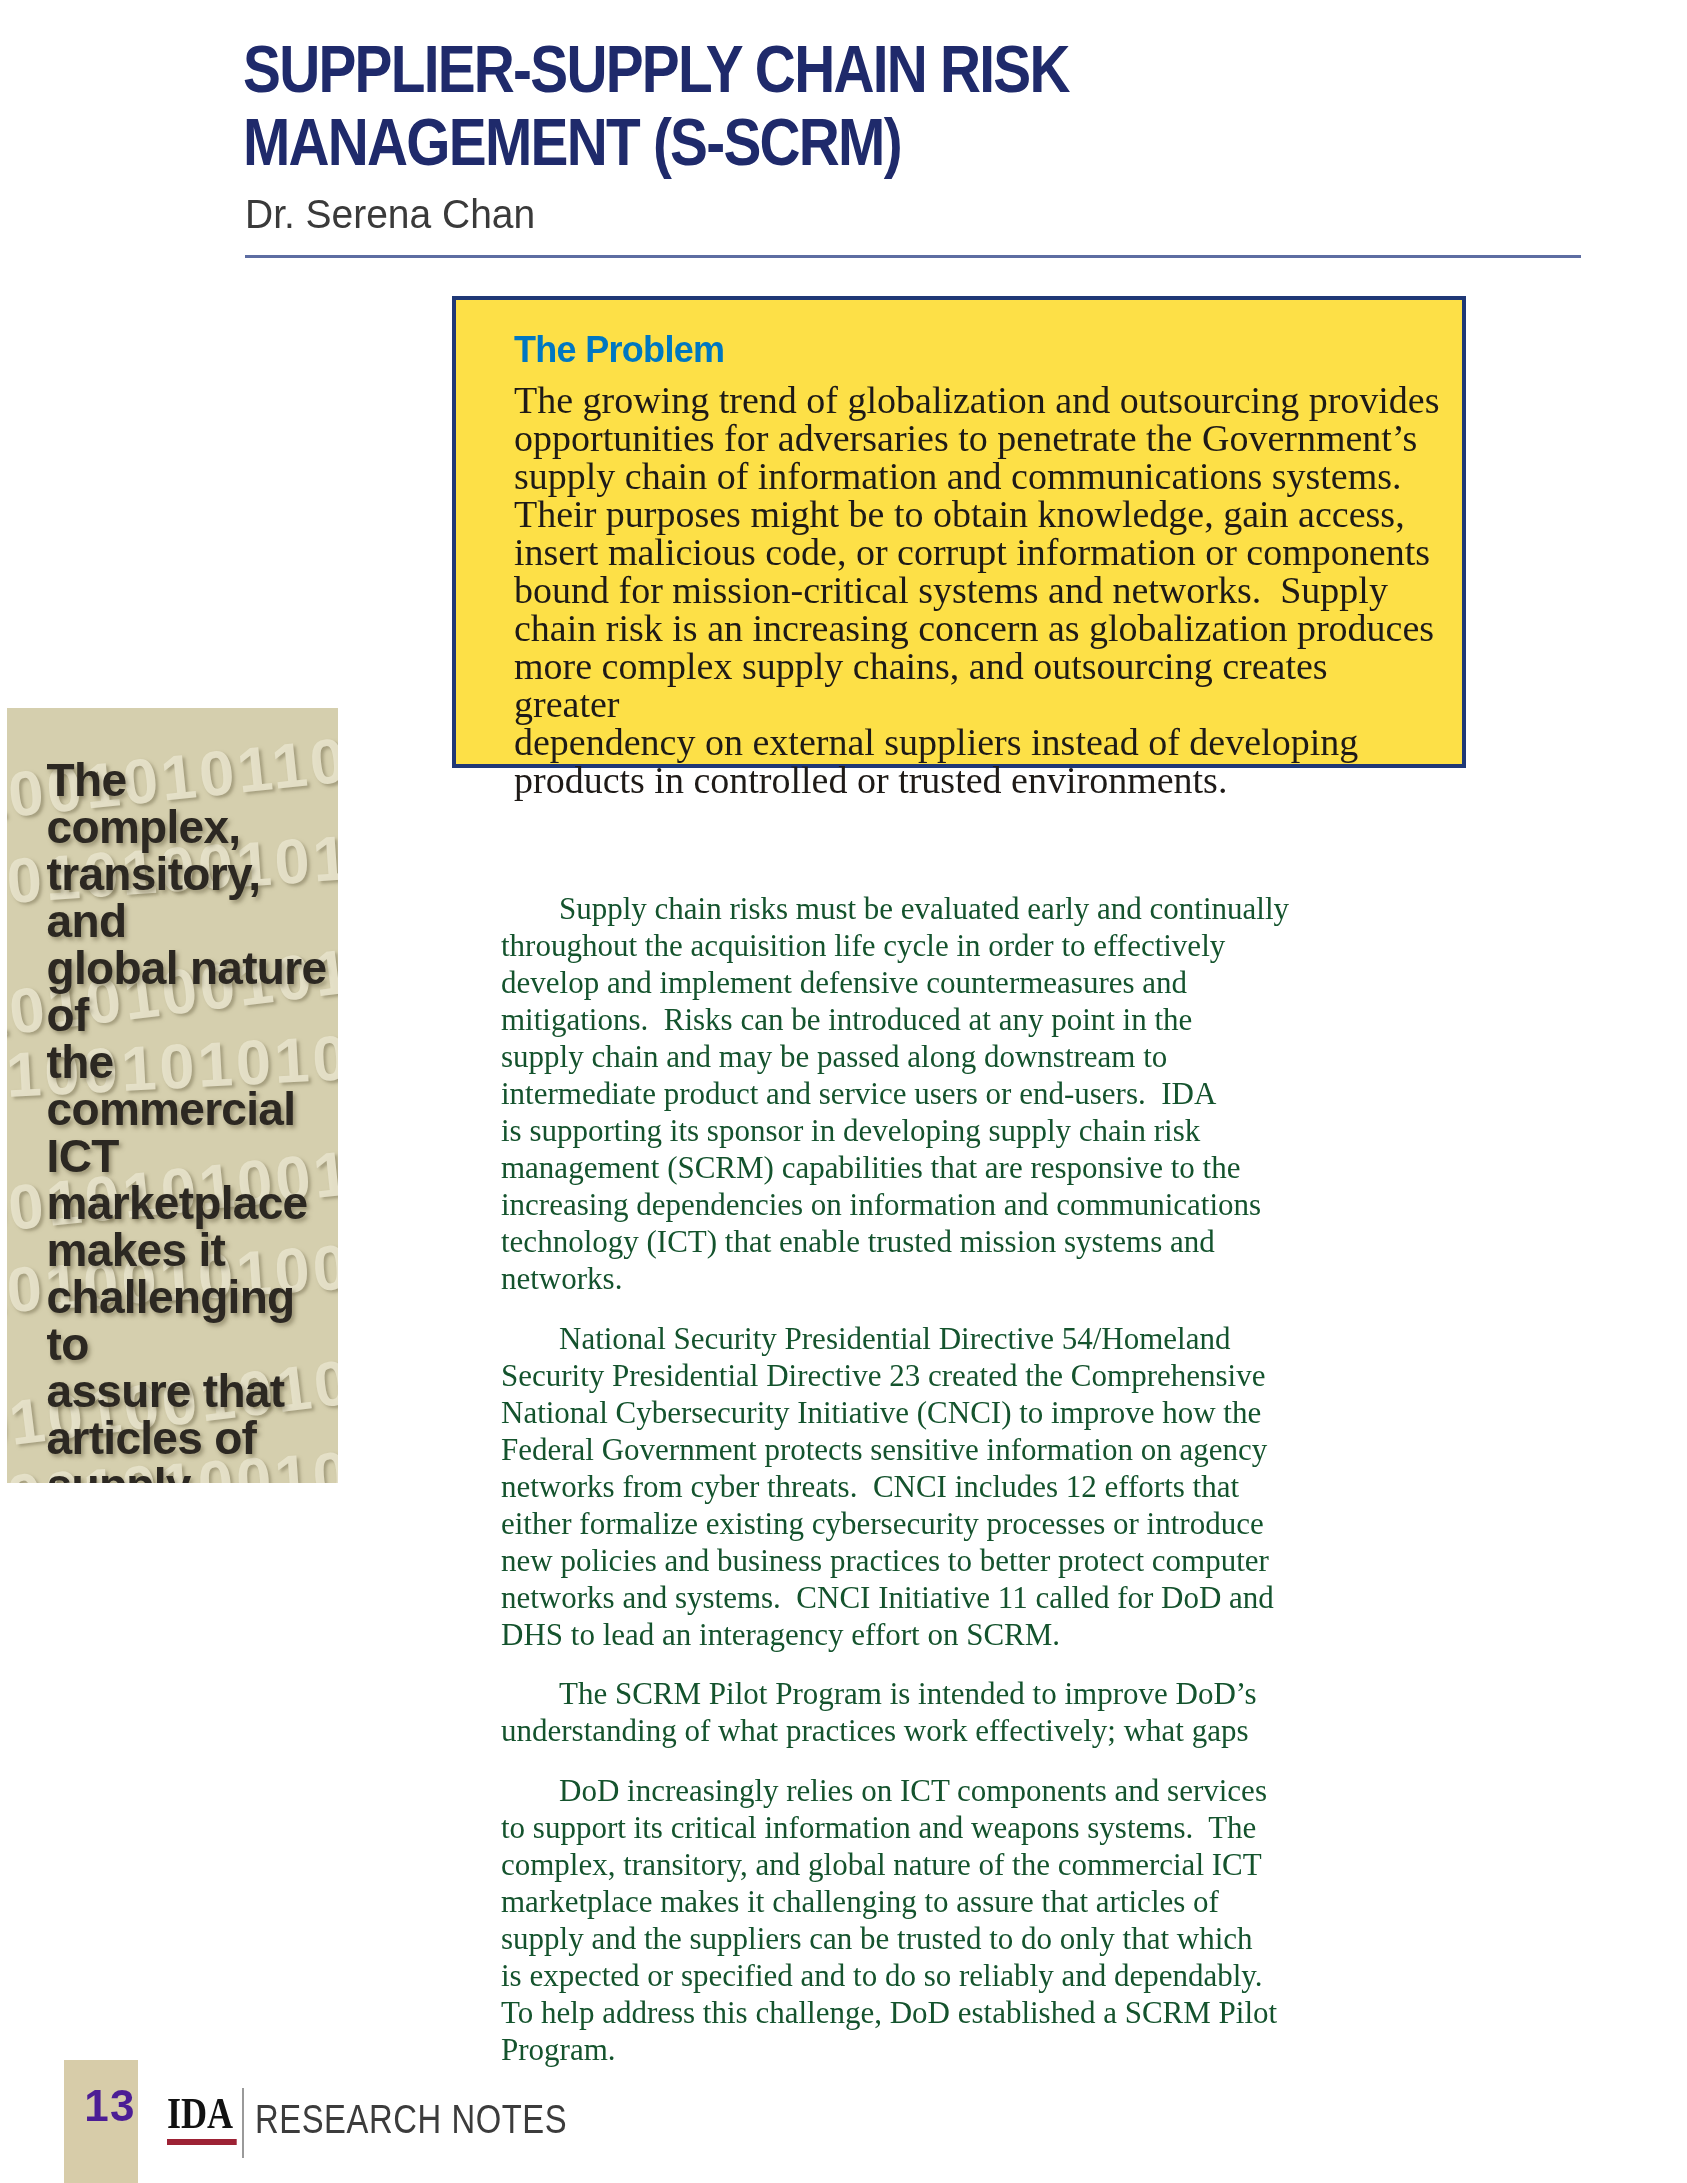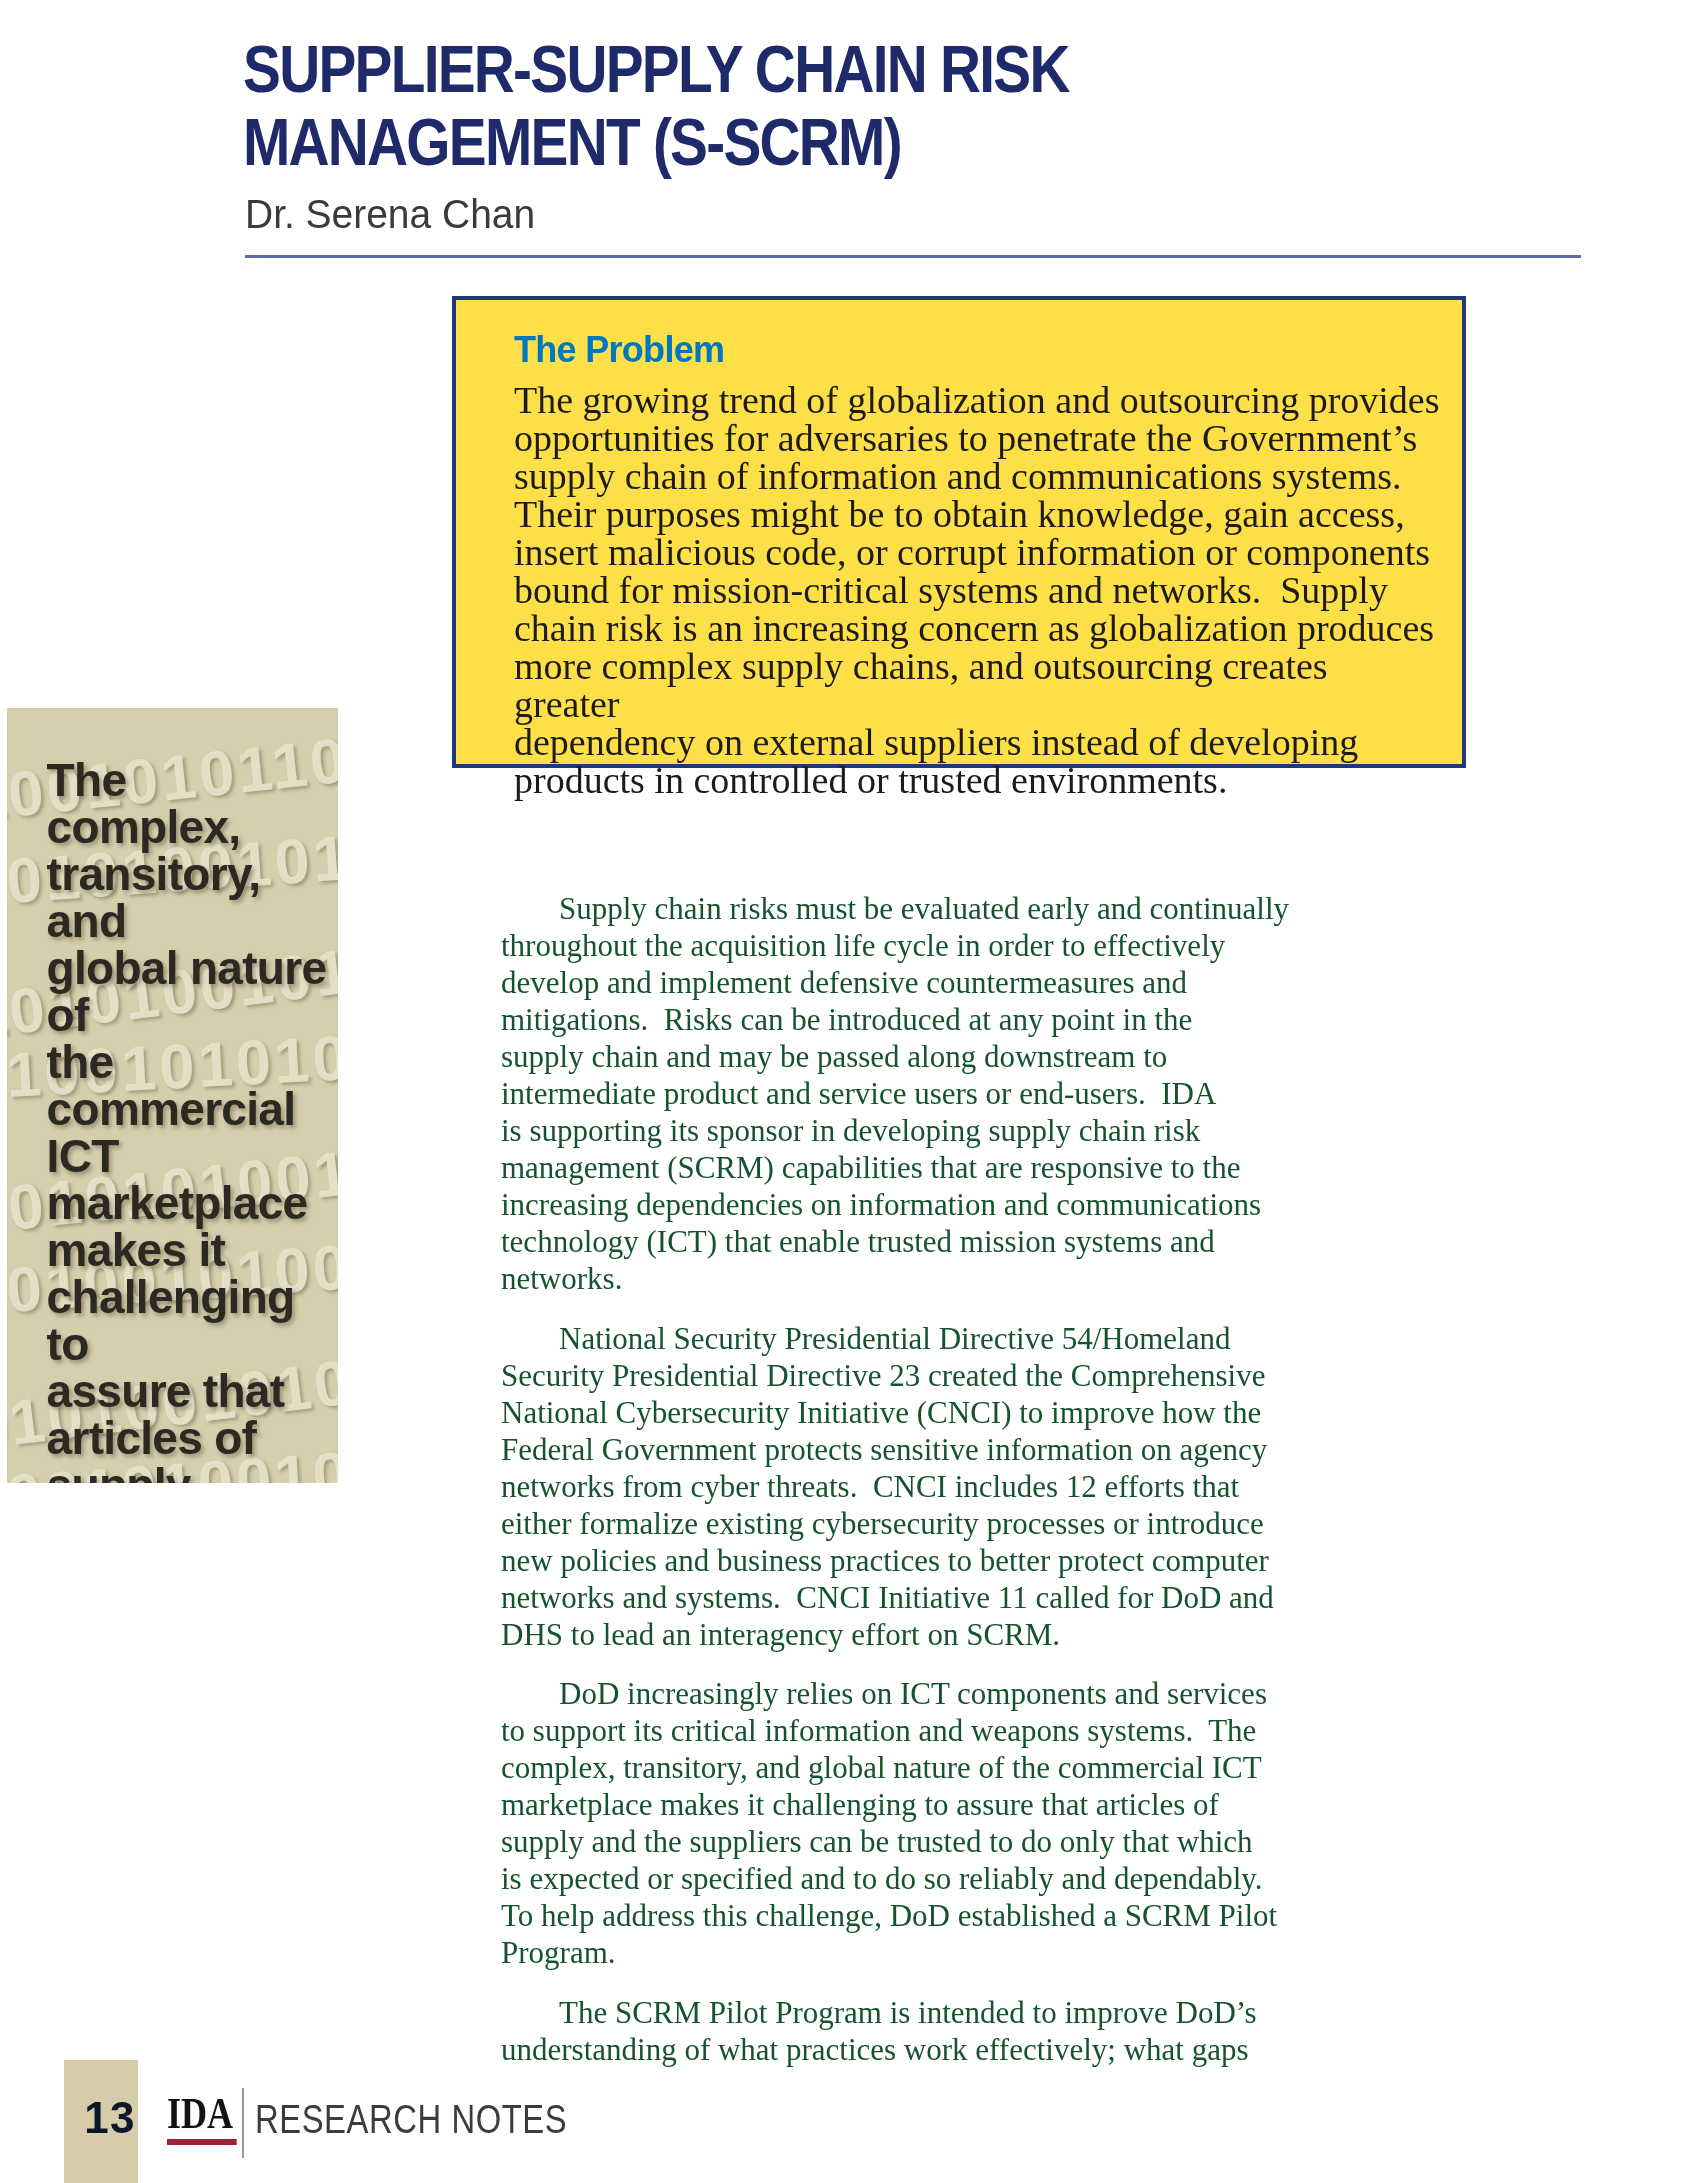--- a/index.html
+++ b/index.html
@@ -78,21 +78,21 @@
   .para { white-space:pre-line; text-indent:58px; margin:0 0 22.5px 0; }
 
   
   .footer-tab {
     position:absolute; left:64px; top:2060px; width:74px; height:123px;
     background:#d7cca9;
   }
   .page-num {
     position:absolute; left:64px; top:2081px; width:92px; text-align:center;
     font-family:"Liberation Sans", sans-serif; font-weight:bold;
-    font-size:44px; letter-spacing:1.3px; color:#0f172a;margin-top:12px;
+    font-size:44px; letter-spacing:1.3px; color:#4c1d95;
   }
   .ida-logo {
     position:absolute; left:167px; top:2092px;
     font-family:"Liberation Serif", serif; font-weight:bold;
     font-size:44px; line-height:1.0; color:#121212;
     border-bottom:6.6px solid #9d2235; padding:0 4px 2.6px 0;
     transform:scaleX(0.82); transform-origin:0 0;
   }
   .footer-divider {
     position:absolute; left:242px; top:2088px; width:2px; height:70px;
@@ -168,30 +168,30 @@
 networks.</p>
     <p class="para">National Security Presidential Directive 54/Homeland
 Security Presidential Directive 23 created the Comprehensive
 National Cybersecurity Initiative (CNCI) to improve how the
 Federal Government protects sensitive information on agency
 networks from cyber threats.&nbsp; CNCI includes 12 efforts that
 either formalize existing cybersecurity processes or introduce
 new policies and business practices to better protect computer
 networks and systems.&nbsp; CNCI Initiative 11 called for DoD and
 DHS to lead an interagency effort on SCRM.</p>
+    <p class="para">The SCRM Pilot Program is intended to improve DoD’s
+understanding of what practices work effectively; what gaps</p>
     <p class="para">DoD increasingly relies on ICT components and services
 to support its critical information and weapons systems.&nbsp; The
 complex, transitory, and global nature of the commercial ICT
 marketplace makes it challenging to assure that articles of
 supply and the suppliers can be trusted to do only that which
 is expected or specified and to do so reliably and dependably.
 To help address this challenge, DoD established a SCRM Pilot
 Program.</p>
-    <p class="para">The SCRM Pilot Program is intended to improve DoD’s
-understanding of what practices work effectively; what gaps</p>
   </div>
 
   <div class="footer-tab"></div>
   <div class="page-num">13</div>
   <div class="ida-logo">IDA</div>
   <div class="footer-divider"></div>
   <div class="pub-name">RESEARCH NOTES</div>
 
 </div>
 

